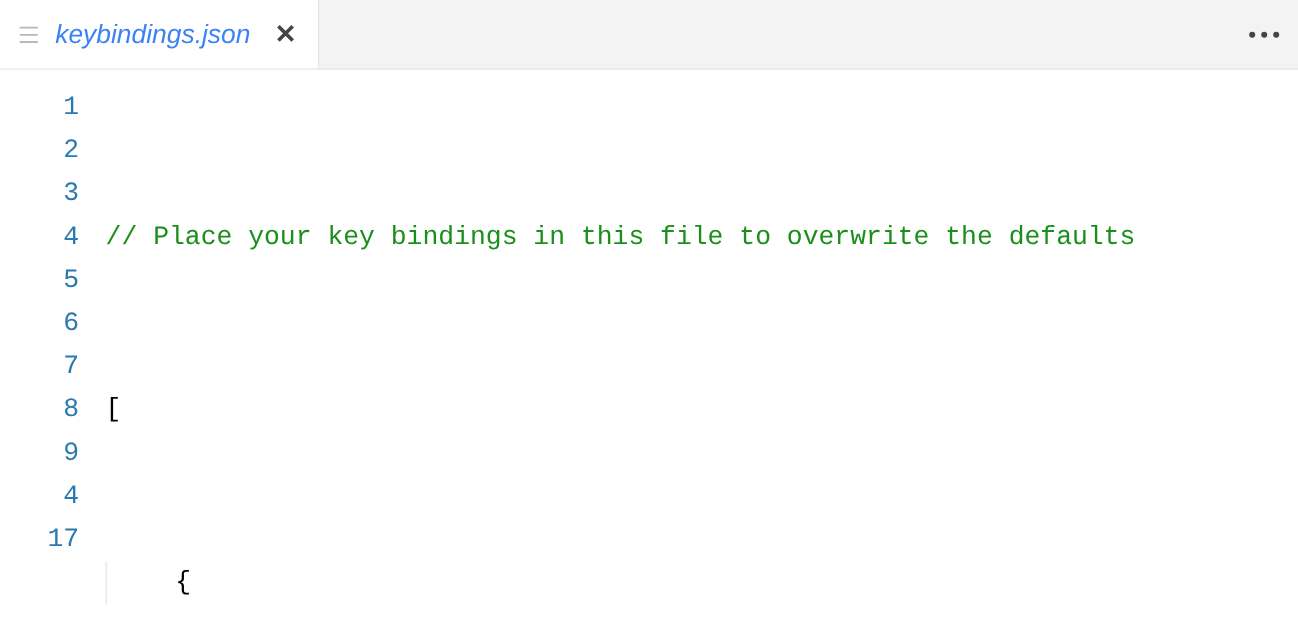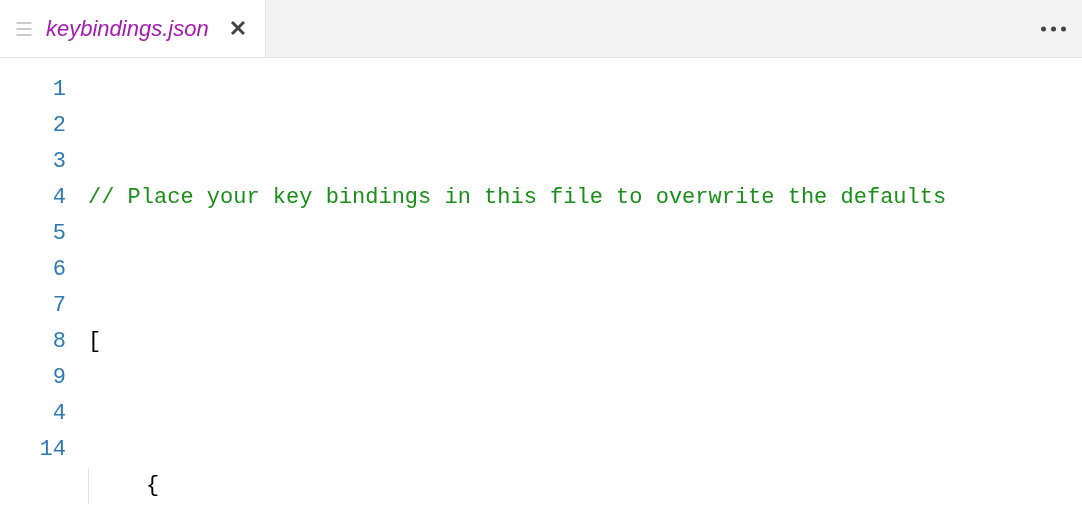--- a/index.html
+++ b/index.html
@@ -30,21 +30,21 @@
     }
     .json-icon {
       width: 20px; height: 20px;
       display: inline-flex; align-items: center; justify-content: center;
       color: #b0b0b0;
       font-size: 19px;
       font-weight: 400;
     }
     .tab-label {
       font-size: 22px;
-      color: #a21caf;
+      color: #3b82f6;
       font-family: -apple-system, "Segoe UI", sans-serif;
       font-style: italic;
       font-weight: 400;
     }
     .close-icon {
       font-size: 22px;
       color: #444;
       font-weight: bold;
       margin-left: 8px;
       line-height: 1;
@@ -130,21 +130,21 @@
     <div>1</div>
     <div>2</div>
     <div>3</div>
     <div>4</div>
     <div>5</div>
     <div>6</div>
     <div>7</div>
     <div>8</div>
     <div>9</div>
     <div>4</div>
-    <div>14</div>
+    <div>17</div>
   </div>
 
   <div class="code">
 
     <div class="line">
       <span class="content"><span class="comment">// Place your key bindings in this file to overwrite the defaults</span></span>
     </div>
 
     <div class="line">
       <span class="content"><span class="punct">[</span></span>

